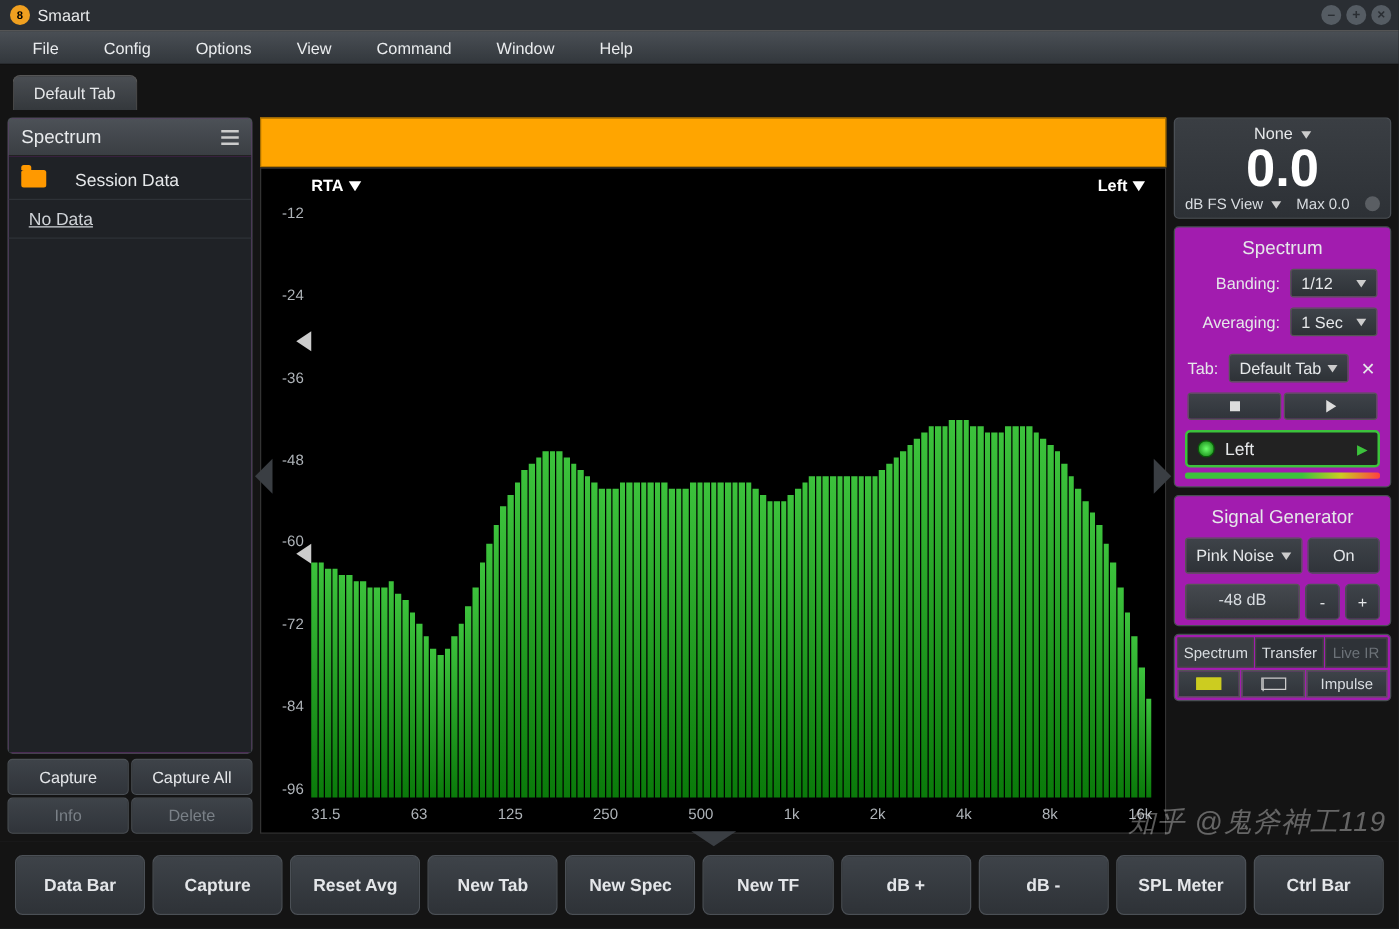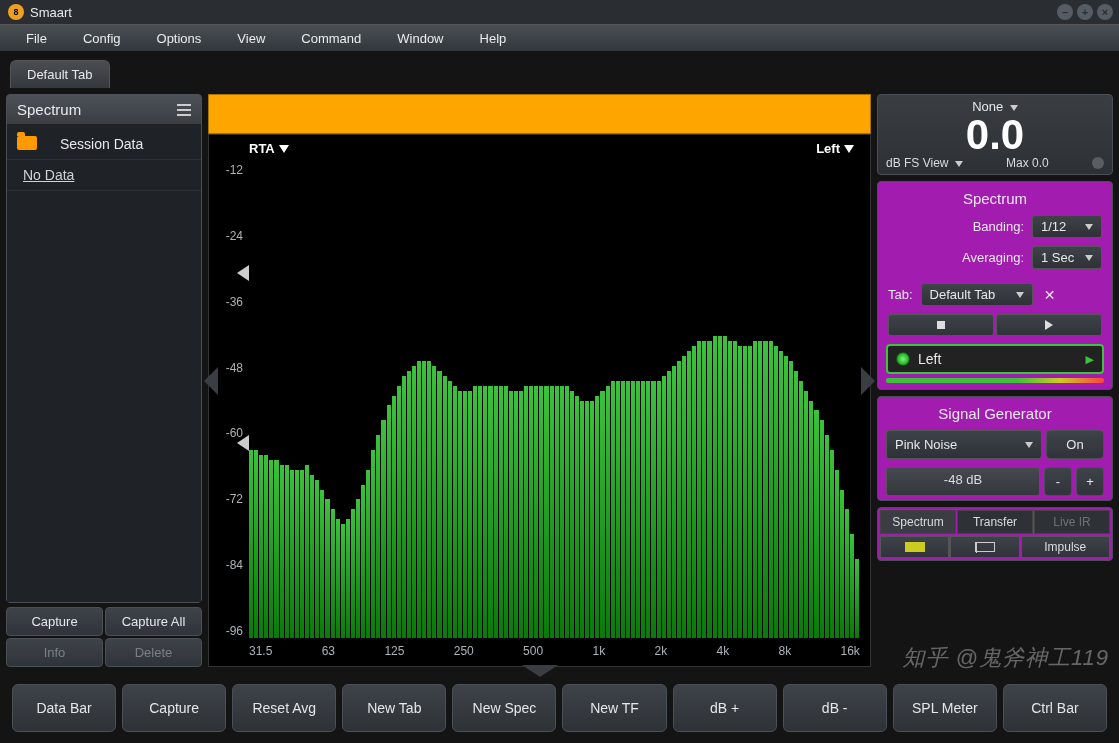--- a/index.html
+++ b/index.html
@@ -49,21 +49,21 @@
   .x-axis { position:absolute; left:40px; right:10px; bottom:4px; height:18px; display:flex; justify-content:space-between; color:#aeb3b8; font-size:12px; }
   .bars { position:absolute; left:40px; right:10px; top:28px; bottom:28px; display:flex; align-items:flex-end; gap:1px; }
   .bar { flex:1; background:linear-gradient(to top, #0a7a0a, #3cc23c); min-width:0; }
   .pull-tri { position:absolute; left:28px; width:0; height:0; border-top:8px solid transparent; border-bottom:8px solid transparent; border-right:12px solid #ccc; }
   .side-tri { position:absolute; top:50%; width:0; height:0; border-top:14px solid transparent; border-bottom:14px solid transparent; }
   .side-tri.left { left:-4px; border-right:14px solid #3a3e43; transform:translateY(-50%); }
   .side-tri.right { right:-4px; border-left:14px solid #3a3e43; transform:translateY(-50%); }
   .bottom-tri { position:absolute; left:50%; bottom:-10px; transform:translateX(-50%); width:0; height:0; border-left:18px solid transparent; border-right:18px solid transparent; border-top:12px solid #3a3e43; }
 
   
-  .rightcol { width: 236px; display:flex; flex-direction:column; gap:6px; }
+  .rightcol { width: 174px; display:flex; flex-direction:column; gap:6px; }
   .meter-box { background: linear-gradient(#3a3e43, #2d3136); border:1px solid #4b5056; border-radius:4px; padding:4px 8px; position:relative; }
   .meter-none { text-align:center; color:#e6e8ea; font-size:13px; }
   .meter-val { text-align:center; color:#fff; font-size:42px; font-weight:600; line-height:1; }
   .meter-bottom { display:flex; align-items:center; justify-content:space-between; font-size:12px; color:#d8dce0; }
   .tri-small { width:0; height:0; border-left:4px solid transparent; border-right:4px solid transparent; border-top:6px solid #ccc; display:inline-block; margin-left:3px; vertical-align:middle; }
   .dot-ind { width:12px; height:12px; border-radius:50%; background:#5a5e63; }
   .section-title { text-align:center; padding:8px 0 4px; color:#e6e8ea; font-size:15px; }
   .row { display:flex; align-items:center; gap:8px; padding:4px 10px; justify-content:flex-end; }
   .row label { color:#e6e8ea; font-size:13px; }
   .select { background: linear-gradient(#3e4349,#2e3237); border:1px solid #555; border-radius:3px; color:#e6e8ea; padding:3px 8px; font-size:13px; width:70px; display:flex; align-items:center; justify-content:space-between; }
@@ -85,21 +85,21 @@
   .view-tab { flex:1; padding:4px 4px; text-align:center; font-size:12px; background:#2e3237; color:#d8dce0; border:1px solid #444; }
   .view-tab.active { background:#3a3e43; }
   .view-tab.dim { color:#6c7278; }
   .view-row { display:flex; gap:1px; }
   .view-btn { flex:1; background: linear-gradient(#3e4349,#30343a); border:1px solid #555; height:22px; display:flex; align-items:center; justify-content:center; }
   .vb-rect { width:20px; height:10px; border:1px solid #ccc; }
   .vb-rect.y { background:#cccc20; border-color:#cccc20; }
   .vb-split::after { content:""; position:absolute; width:1px; height:10px; background:#ccc; }
 
   
-  .bottombar { height:70px; background:#141414; display:flex; align-items:center; gap:6px; padding:8px 12px; }
+  .bottombar { height:70px; background:#141414; display:flex; align-items:center; gap:6px; padding:8px 12px;font-weight:bold; }
   .bigbtn { flex:1; background: linear-gradient(#3e4349, #2e3237); border:1px solid #4b5056; border-radius:6px; color:#e4e6e9; height:48px; display:flex; align-items:center; justify-content:center; font-size:14px; }
 
   .watermark { position:absolute; right:10px; bottom:70px; color:rgba(255,255,255,0.35); font-size:22px; font-style:italic; pointer-events:none; letter-spacing:1px; }
 </style>
 </head>
 <body>
 
 <div class="titlebar">
   <div class="app-icon">8</div>
   <div class="app-title">Smaart</div>

